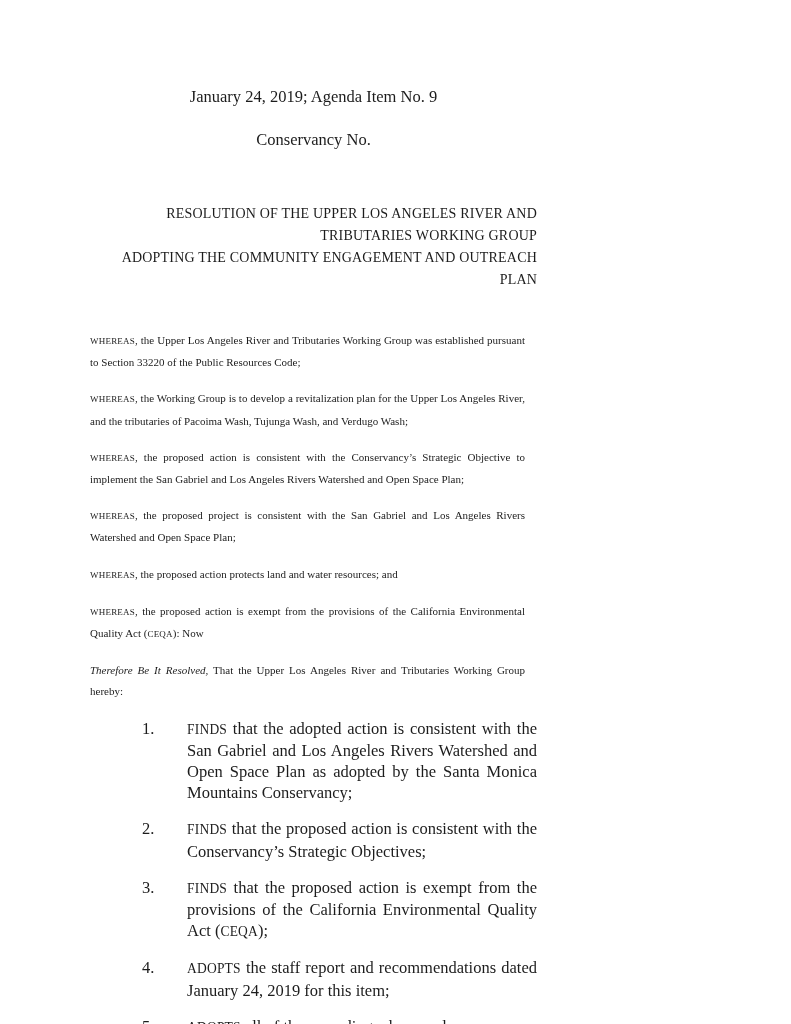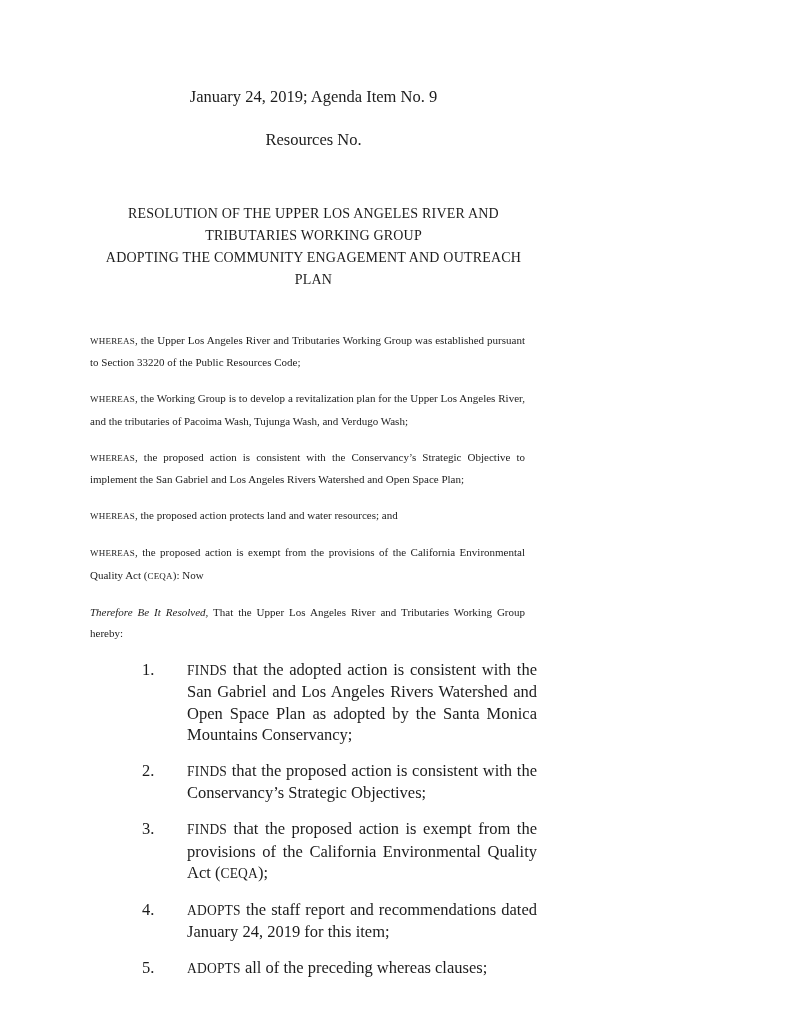--- a/index.html
+++ b/index.html
@@ -29,20 +29,21 @@
   .resolution-line {
     font-size: 16.5px;
     line-height: 21px;
     margin-top: 22px;
   }
   .doc-title {
     margin-top: 53px;
     font-size: 14px;
     line-height: 22px;
     letter-spacing: 0.2px;
+    text-align: right;
   }
   .body-block {
     margin-top: 39px;
   }
   .para {
     font-size: 11px;
     line-height: 21.2px;
     text-align: justify;
     margin: 0 12px 15px 0;
   }
@@ -66,35 +67,36 @@
   .bi { font-style: italic; font-weight: normal; }
 </style>
 </head>
 <body>
 
 <div class="page">
   <div class="content">
 
     <div class="date-line center">January 24, 2019; Agenda Item No. 9</div>
 
-    <div class="resolution-line center">Resources No.</div>
+    <div class="resolution-line center">Conservancy No.</div>
 
     <div class="doc-title center">
       <div>RESOLUTION OF THE UPPER LOS ANGELES RIVER AND TRIBUTARIES WORKING GROUP</div>
       <div>ADOPTING THE COMMUNITY ENGAGEMENT AND OUTREACH PLAN</div>
     </div>
 
     <div class="body-block">
 
       <p class="para"><span class="sc">WHEREAS</span><span>, the Upper Los Angeles River and Tributaries Working Group was established pursuant to Section 33220 of the Public Resources Code;</span></p>
 
       <p class="para"><span class="sc">WHEREAS</span><span>, the Working Group is to develop a revitalization plan for the Upper Los Angeles River, and the tributaries of Pacoima Wash, Tujunga Wash, and Verdugo Wash;</span></p>
 
       <p class="para"><span class="sc">WHEREAS</span><span>, the proposed action is consistent with the Conservancy’s Strategic Objective to implement the </span><span class="i">San Gabriel and Los Angeles Rivers Watershed and Open Space Plan</span><span>;</span></p>
 
+      <p class="para"><span class="sc">WHEREAS</span><span>, the proposed project is consistent with the </span><span class="i">San Gabriel and Los Angeles Rivers Watershed and Open Space Plan</span><span>;</span></p>
 
       <p class="para"><span class="sc">WHEREAS</span><span>, the proposed action protects land and water resources; and</span></p>
 
       <p class="para"><span class="sc">WHEREAS</span><span>, the proposed action is exempt from the provisions of the California Environmental Quality Act (</span><span class="sc">CEQA</span><span>): Now</span></p>
 
       <p class="para"><span class="bi">Therefore Be It Resolved,</span><span> That the Upper Los Angeles River and Tributaries Working Group hereby:</span></p>
 
       <div class="list-item">
         <span class="list-num">1.</span>
         <span class="list-text"><span class="sc">FINDS</span><span> that the adopted action is consistent with the </span><span class="i">San Gabriel and Los Angeles Rivers Watershed and Open Space Plan</span><span> as adopted by the Santa Monica Mountains Conservancy;</span></span>

